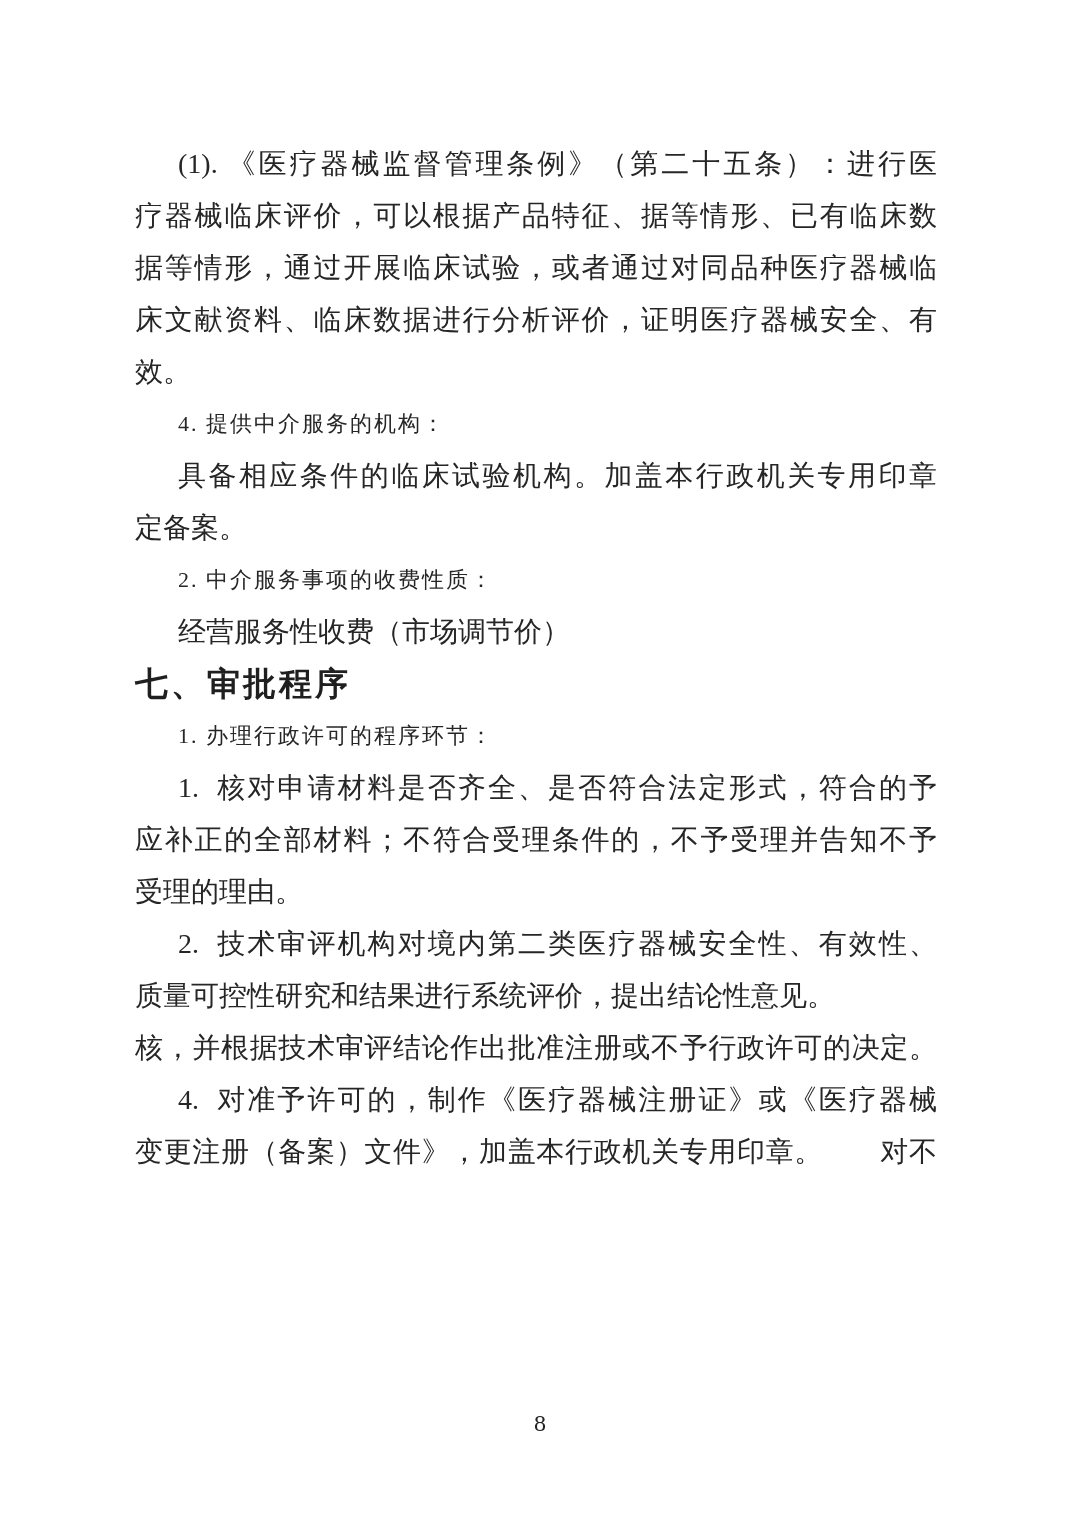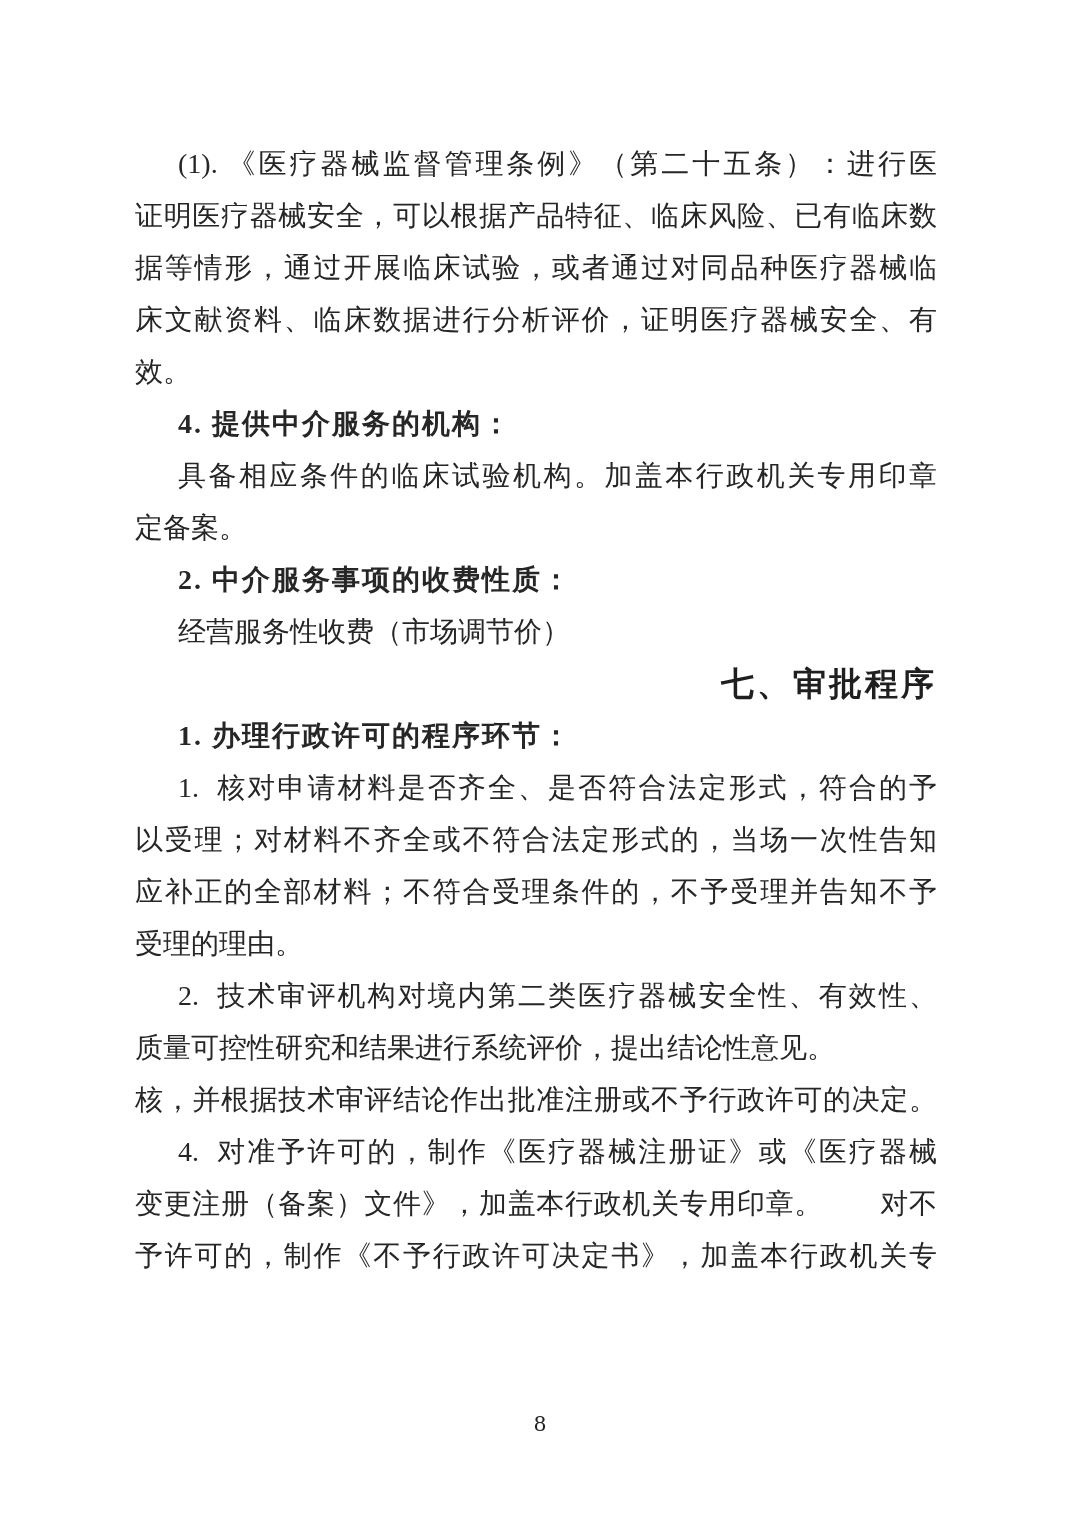--- a/index.html
+++ b/index.html
@@ -30,79 +30,76 @@
     text-align: left;
   }
   .just {
     text-align: justify;
     text-align-last: justify;
   }
   .indent {
     text-indent: 43px;
   }
   .bold {
-    font-weight: bold;
-    font-size: 28px;
+    font-weight: normal;
+    font-size: 22px;
     letter-spacing: 2px;
   }
   .chapter {
     font-weight: bold;
     font-family: "Liberation Sans", "DejaVu Sans", sans-serif;
     font-size: 33px;
     letter-spacing: 3px;
     color: #1f1f1f;
-    text-align: right;
   }
   .page-number {
     position: absolute;
     left: 0;
     top: 1408px;
     width: 100%;
     text-align: center;
     font-size: 24px;
     line-height: 30px;
     color: #222222;
     font-family: "Liberation Serif", "DejaVu Serif", serif;
   }
 </style>
 </head>
 <body>
 
 <div class="page">
   <div class="text-block">
 
     <div class="line indent just">(1). 《医疗器械监督管理条例》（第二十五条）：进行医</div>
-    <div class="line just">证明医疗器械安全，可以根据产品特征、临床风险、已有临床数</div>
+    <div class="line just">疗器械临床评价，可以根据产品特征、据等情形、已有临床数</div>
     <div class="line just">据等情形，通过开展临床试验，或者通过对同品种医疗器械临</div>
     <div class="line just">床文献资料、临床数据进行分析评价，证明医疗器械安全、有</div>
     <div class="line">效。</div>
 
     <div class="line indent bold">4. 提供中介服务的机构：</div>
 
     <div class="line indent just">具备相应条件的临床试验机构。加盖本行政机关专用印章</div>
     <div class="line">定备案。</div>
 
     <div class="line indent bold">2. 中介服务事项的收费性质：</div>
 
     <div class="line indent">经营服务性收费（市场调节价）</div>
 
     <div class="line chapter">七、审批程序</div>
 
     <div class="line indent bold">1. 办理行政许可的程序环节：</div>
 
     <div class="line indent just">1.  核对申请材料是否齐全、是否符合法定形式，符合的予</div>
-    <div class="line just">以受理；对材料不齐全或不符合法定形式的，当场一次性告知</div>
     <div class="line just">应补正的全部材料；不符合受理条件的，不予受理并告知不予</div>
     <div class="line">受理的理由。</div>
 
     <div class="line indent just">2.  技术审评机构对境内第二类医疗器械安全性、有效性、</div>
     <div class="line">质量可控性研究和结果进行系统评价，提出结论性意见。</div>
 
     <div class="line just">核，并根据技术审评结论作出批准注册或不予行政许可的决定。</div>
 
     <div class="line indent just">4.  对准予许可的，制作《医疗器械注册证》或《医疗器械</div>
     <div class="line just">变更注册（备案）文件》，加盖本行政机关专用印章。　　对不</div>
-    <div class="line just">予许可的，制作《不予行政许可决定书》，加盖本行政机关专</div>
 
   </div>
 
   <div class="page-number">8</div>
 </div>
 
 </body></html>

